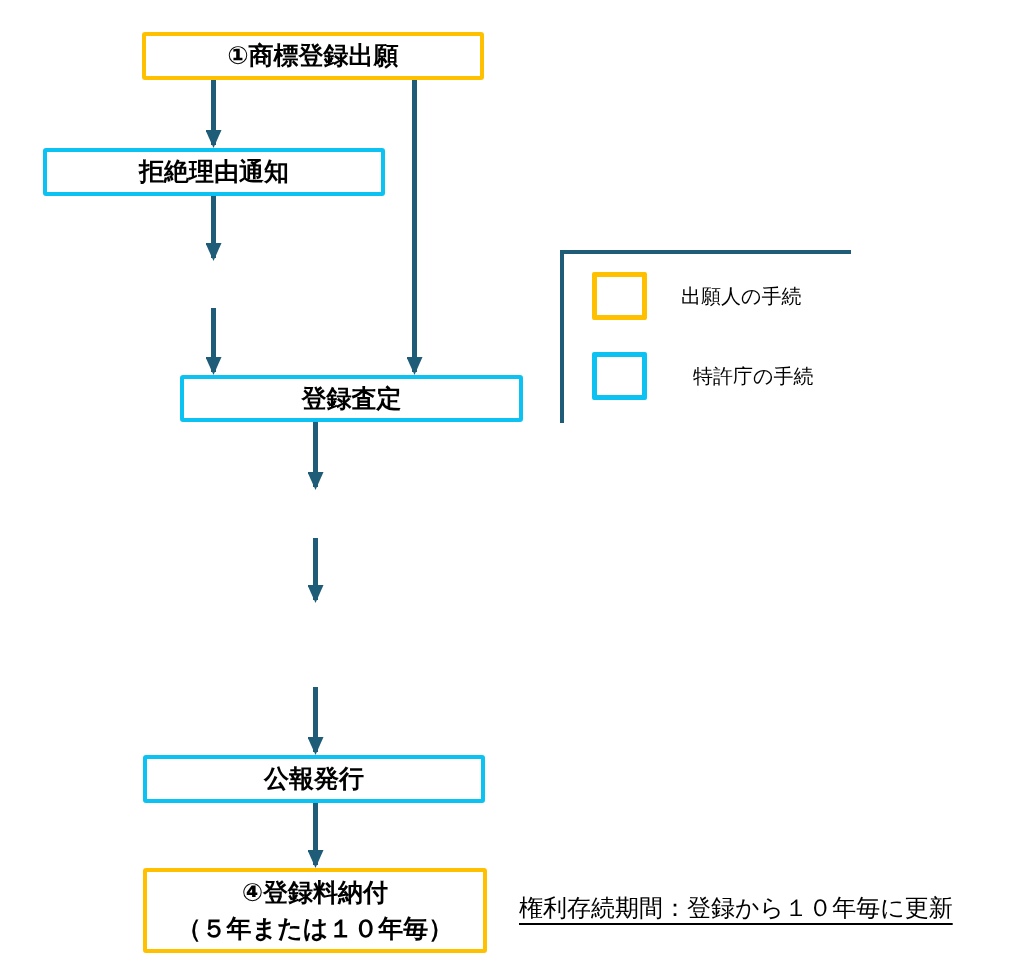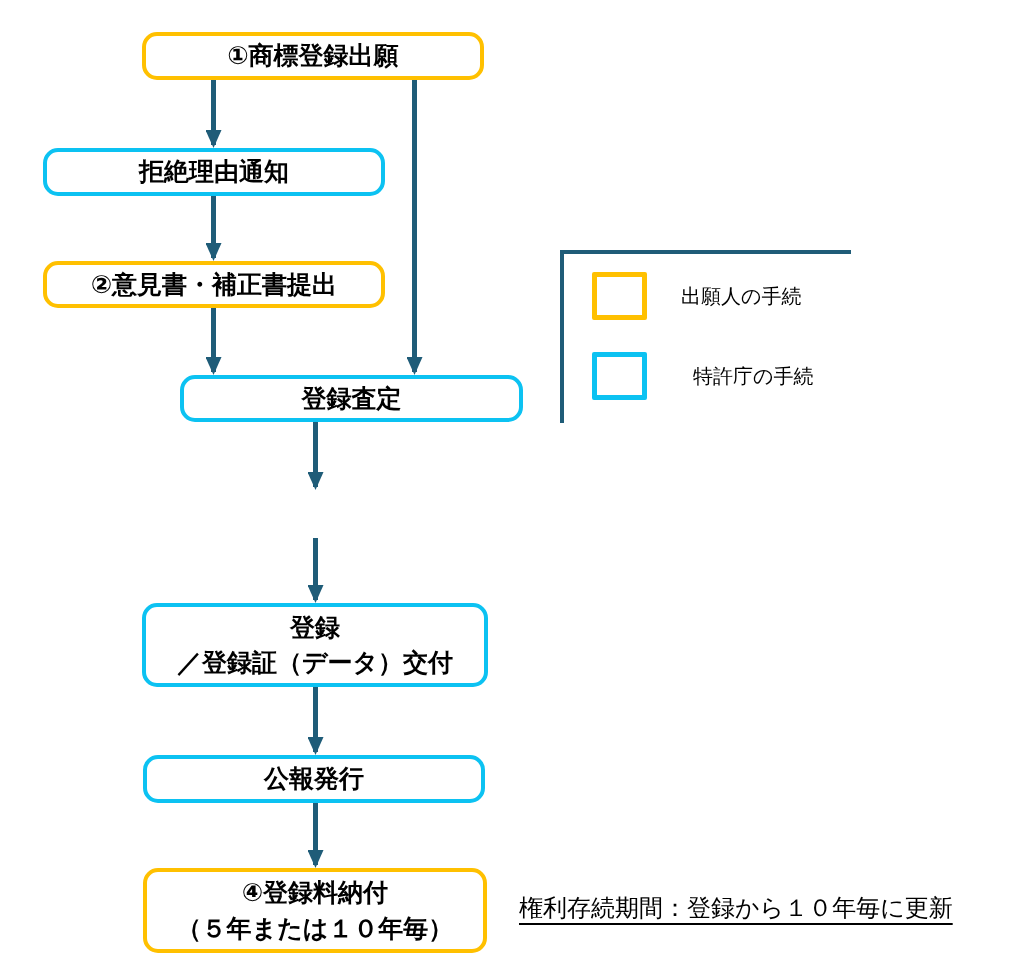--- a/index.html
+++ b/index.html
@@ -21,21 +21,21 @@
     pointer-events:none;
   }
   #arrow-layer line.flow-line{stroke:var(--arrow);stroke-width:5;}
   #arrow-layer line.legend-line{stroke:var(--arrow);stroke-width:4;}
   #arrow-layer #ah path{fill:var(--arrow);}
   .box{
     position:absolute;
     box-sizing:border-box;
     background:#ffffff;
     border:4px solid #000;
-    border-radius:15px;
+    border-radius:3px;
     display:flex;align-items:center;justify-content:center;
     text-align:center;
     font-weight:bold;
     font-size:25px;
     line-height:1.42;
     color:var(--text);
   }
   .box span{white-space:pre-line;}
   .box.applicant{border-color:var(--applicant);}
   .box.office{border-color:var(--office);}
@@ -92,33 +92,26 @@
   </svg>
 
   <div class="box applicant" style="left:142px;top:32px;width:342px;height:48px;">
     <span>①商標登録出願</span>
   </div>
 
   <div class="box office" style="left:43px;top:148px;width:342px;height:48px;">
     <span>拒絶理由通知</span>
   </div>
 
-  <div class="box applicant" style="left:43px;top:261px;width:342px;height:47px;">
-    <span>②意見書・補正書提出</span>
-  </div>
 
   <div class="box office" style="left:144px;top:375px;width:343px;height:47px;margin-left:36px;">
     <span>登録査定</span>
   </div>
 
 
-  <div class="box office" style="left:142px;top:603px;width:346px;height:84px;">
-    <span>登録
-／登録証（データ）交付</span>
-  </div>
 
   <div class="box office" style="left:143px;top:755px;width:342px;height:48px;">
     <span>公報発行</span>
   </div>
 
   <div class="box applicant" style="left:143px;top:868px;width:344px;height:85px;">
     <span>④登録料納付
 （５年または１０年毎）</span>
   </div>
 

